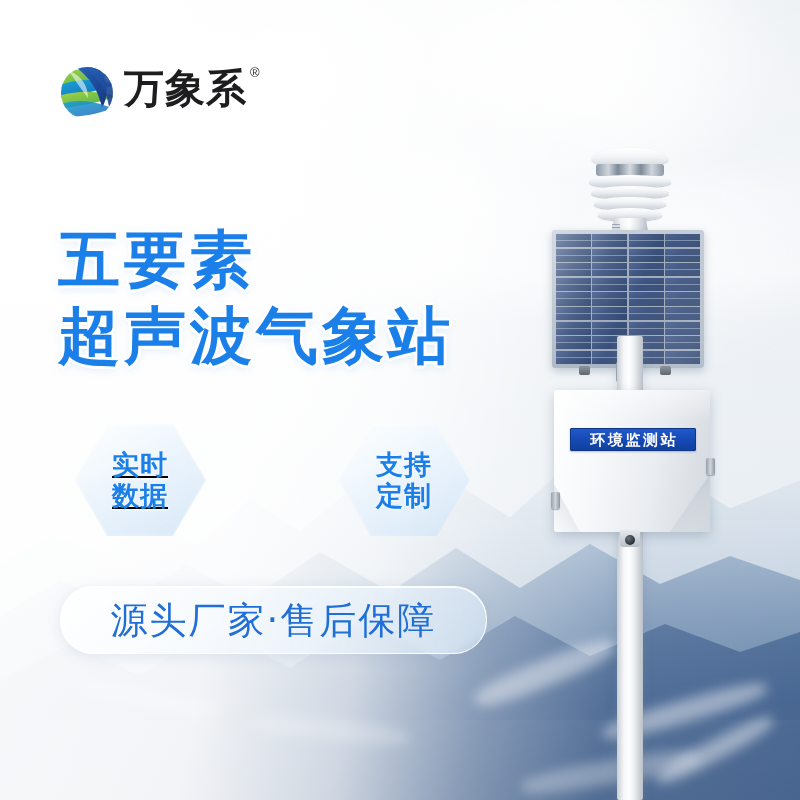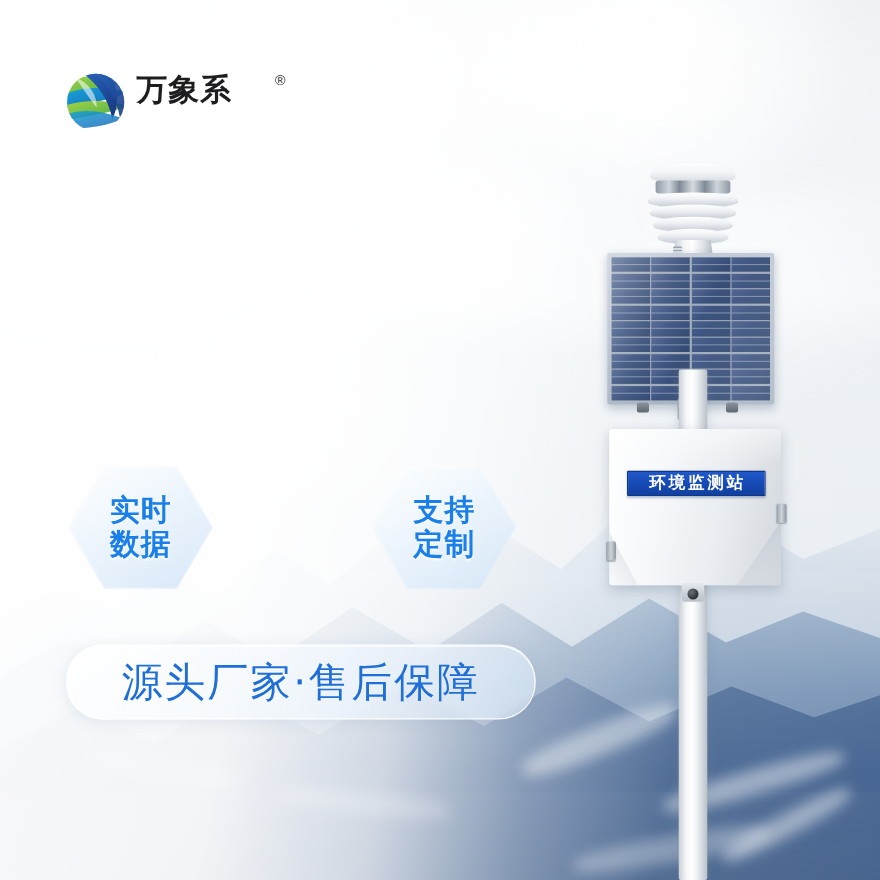--- a/index.html
+++ b/index.html
@@ -227,21 +227,21 @@
     border-radius:50%;
     background:radial-gradient(circle at 35% 32%,#6b727a,#2b3036 70%);
   }
 
   
   
   #logo{position:absolute;left:58px;top:62px;width:200px;height:62px;}
   .logo-mark{position:absolute;left:0;top:2px;width:58px;height:58px;}
   .logo-text{
     position:absolute;left:66px;top:6px;
-    font-size:28px;font-weight:700;line-height:1;
+    font-size:40px;font-weight:700;line-height:1;
     color:#1d1d1f;letter-spacing:1px;white-space:nowrap;
     font-family:"DejaVu Sans","Liberation Sans",sans-serif;
   }
   .logo-reg{
     position:absolute;left:192px;top:4px;
     font-size:13px;color:#2a2a2c;line-height:1;
   }
 
   
   #headline{position:absolute;left:58px;top:222px;width:470px;}
@@ -269,21 +269,21 @@
     position:absolute;width:132px;height:112px;
     clip-path:polygon(25% 0%, 75% 0%, 100% 50%, 75% 100%, 25% 100%, 0% 50%);
     background:linear-gradient(150deg, rgba(255,255,255,.95), rgba(190,216,242,.35));
     pointer-events:none;
   }
   .hex-inner{
     position:absolute;left:2px;top:2px;width:128px;height:108px;
     clip-path:polygon(25% 0%, 75% 0%, 100% 50%, 75% 100%, 25% 100%, 0% 50%);
     background:linear-gradient(150deg, rgba(252,254,255,.86) 0%, rgba(231,242,252,.6) 50%, rgba(209,228,246,.45) 100%);
   }
-  .hx1{left:0px;}
+  .hx1{left:12px;text-decoration:underline;}
   .hx2{left:144px;}
   .hx3{left:276px;}
   .hex-txt{
     position:relative;z-index:2;text-align:center;
     color:#1a7fe8;font-size:27px;font-weight:700;line-height:1.16;
     letter-spacing:1px;white-space:nowrap;
     font-family:"DejaVu Sans","Liberation Sans",sans-serif;
     text-shadow:0 1px 2px rgba(255,255,255,.85);
   }
 
@@ -439,20 +439,24 @@
           <path d="M18 -4 C 38 8, 50 26, 52 50 C 60 32, 56 8, 42 -4 Z" fill="url(#gBlue)" opacity=".9"></path>
           <path d="M-2 42 C 14 34, 34 36, 54 44 C 36 52, 14 54, -2 52 Z" fill="url(#gCyan)" opacity=".85"></path>
           <path d="M10 6 C 24 12, 30 22, 30 34 C 22 24, 16 14, 10 6 Z" fill="#ffffff" opacity=".55"></path>
         </g>
       </svg>
     </span>
     <span class="logo-text">万象系</span>
     <span class="logo-reg">®</span>
   </div>
 
+  <div id="headline">
+    <div class="head-line">五要素</div>
+    <div class="head-line">超声波气象站</div>
+  </div>
 
   <div id="features">
 
     <div class="hex hx1">
       <div class="hex-border"></div>
       <div class="hex-inner"></div>
       <div class="hex-txt">
         <div>实时</div>
         <div>数据</div>
       </div>

